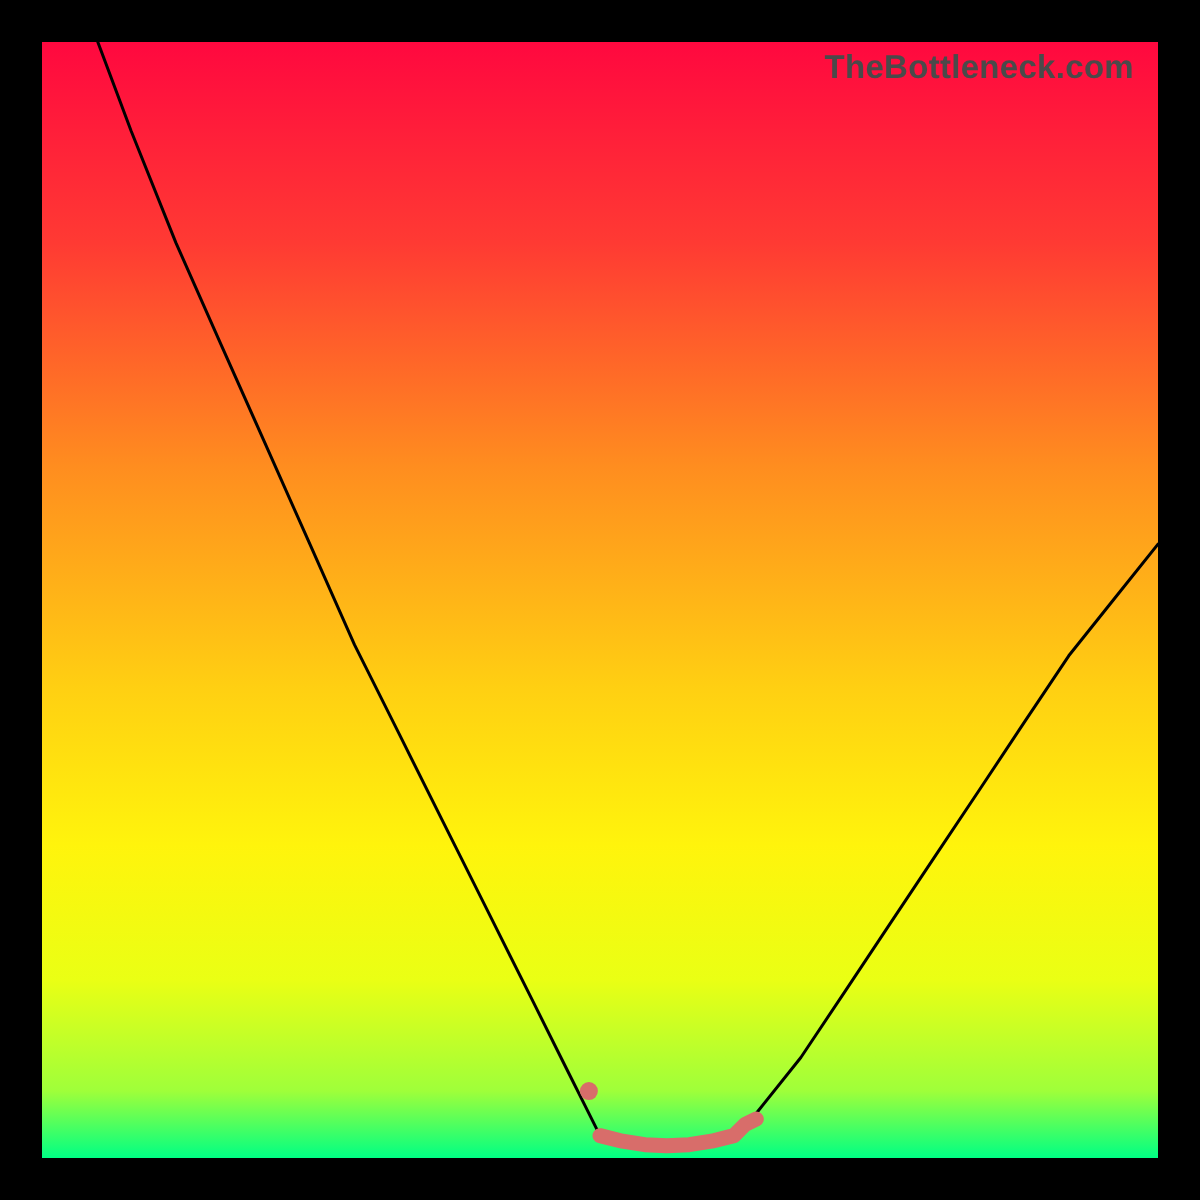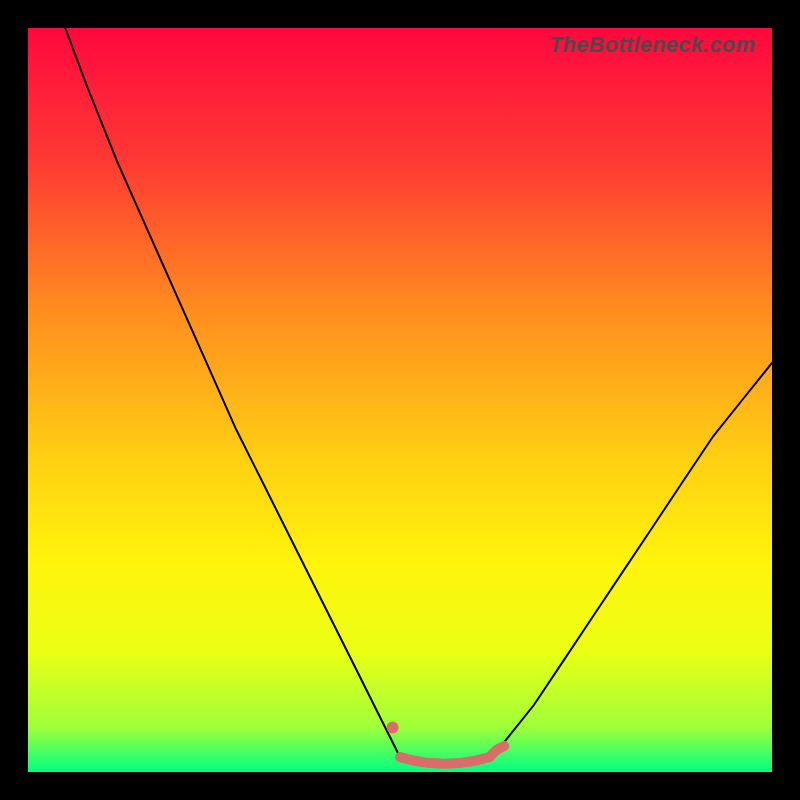--- a/index.html
+++ b/index.html
@@ -10,21 +10,20 @@
     background: #000;
     overflow: hidden;
   }
   .frame {
     position: absolute;
     left: 28px;
     top: 28px;
     width: 740px;
     height: 744px;
     background: #84cc16;
-    font-style: italic;
   }
   .plot {
     position: absolute;
     left: 0;
     top: 0;
     width: 744px;
     height: 744px;
   }
   .watermark {
     position: absolute;

